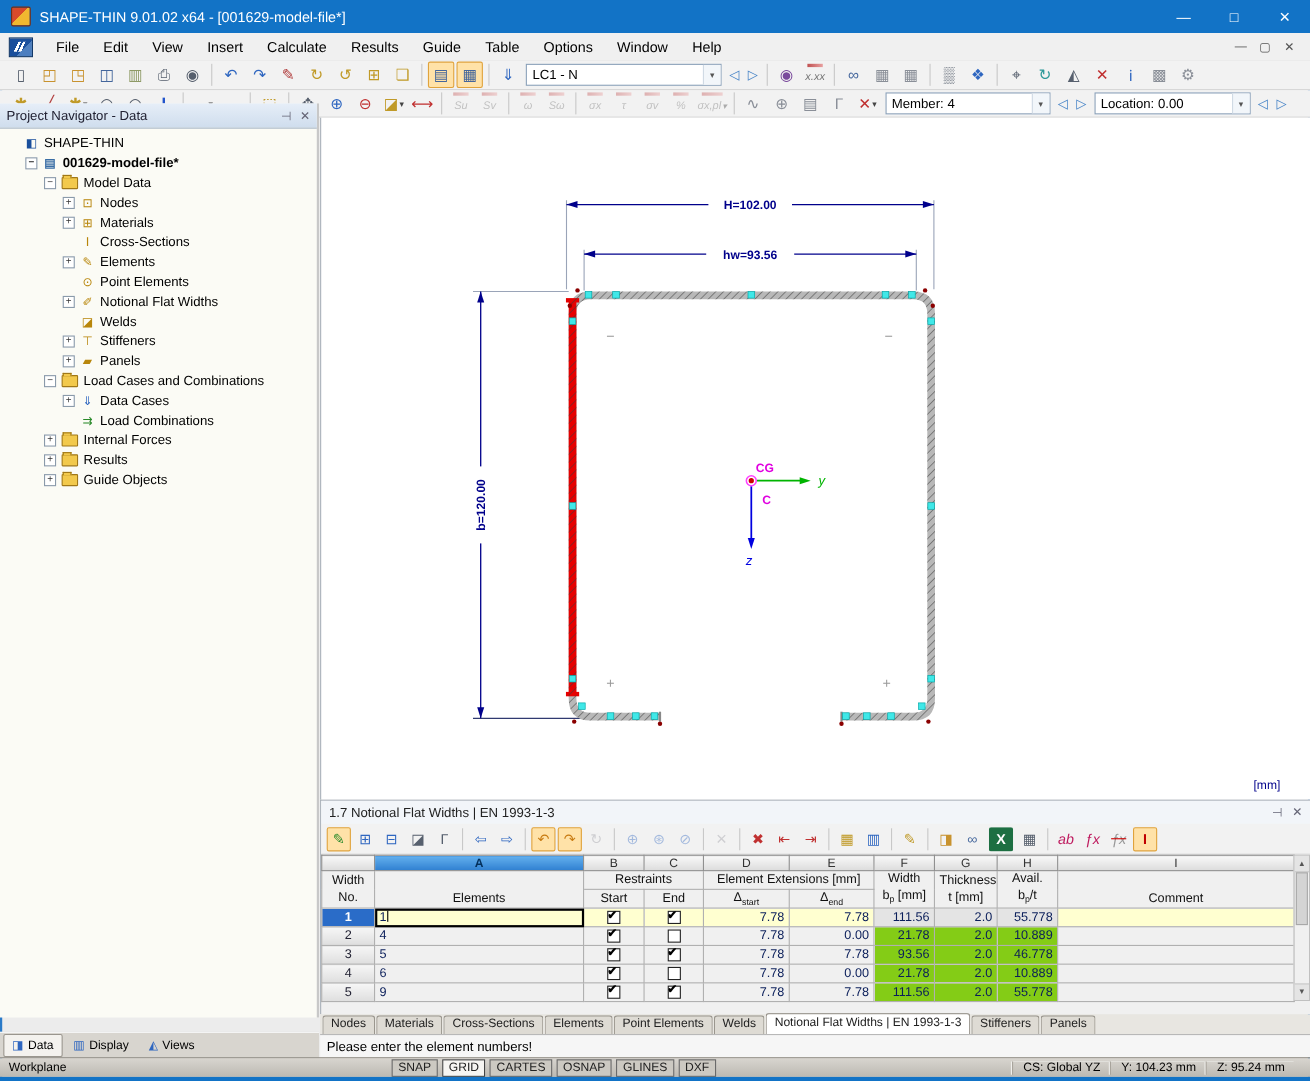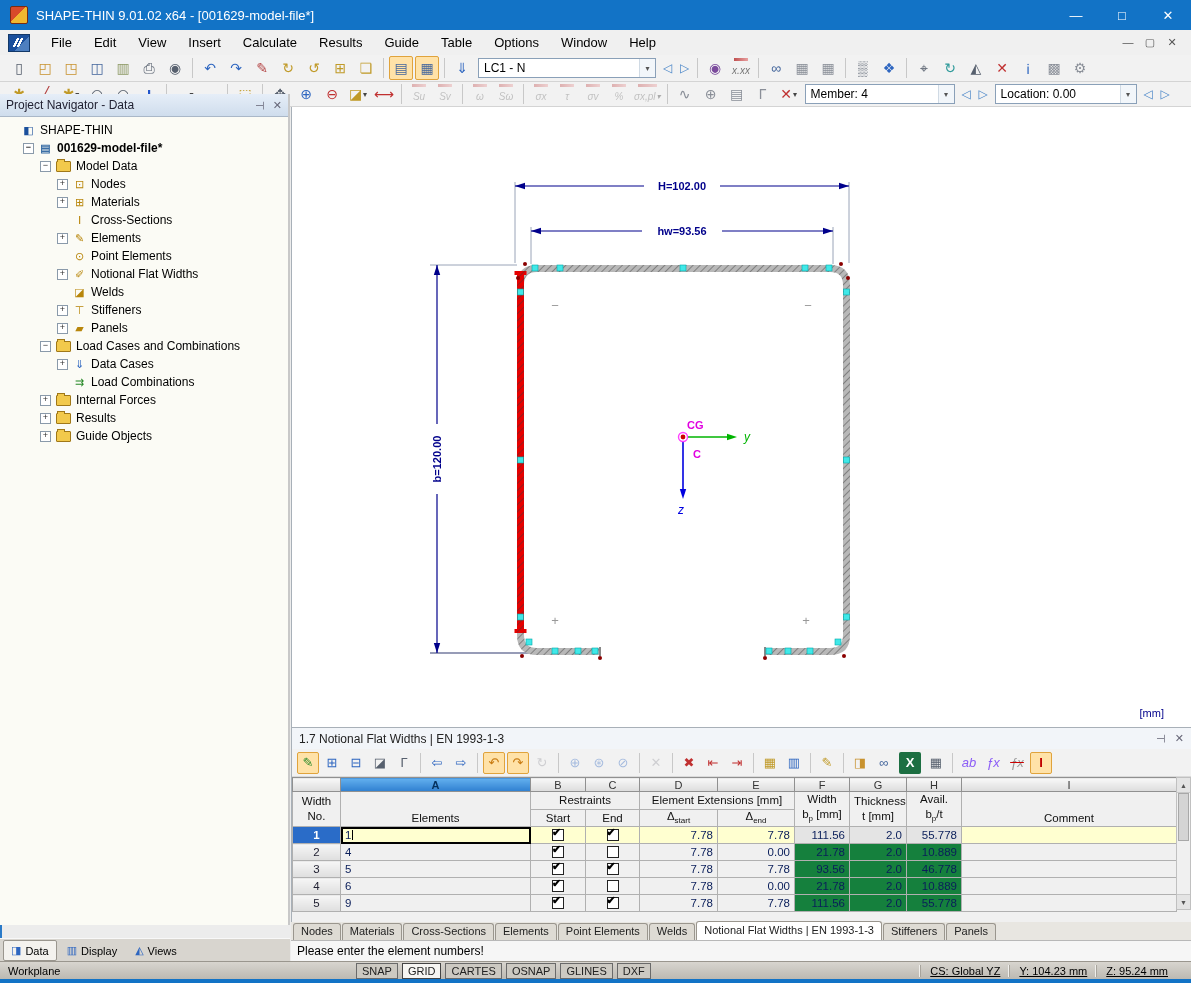--- a/index.html
+++ b/index.html
@@ -30,21 +30,21 @@
   #tb2{top:82px;height:25px;}
   .tb-btn{display:inline-flex;align-items:center;justify-content:center;min-width:22px;height:22px;
           margin:0 1px;font-size:14px;border:1px solid transparent;border-radius:2px;cursor:default;}
   .tb-btn.on{background:#ffe2a8;border-color:#e0a33c;}
   .tb-btn.dis{opacity:.4;}
   .tb-btn.bold{font-weight:bold;font-size:15px;}
   .tb-btn .dd{font-size:8px;color:#444;margin-left:1px;}
   .tb-btn.res{font-size:10px;font-style:italic;color:#777;position:relative;padding-top:4px;}
   .tb-btn.res::before{content:"";position:absolute;top:3px;left:4px;right:4px;height:3px;
           background:linear-gradient(90deg,#c05050,#e8a0a0);}
-  .tb-btn.txt{font-size:11px;font-style:italic;color:#8b5cf6;}
+  .tb-btn.txt{font-size:11px;font-style:italic;color:#be185d;}
   .tb-btn.struck{text-decoration:line-through;text-decoration-color:#c00;color:#999;}
   .tb-btn.excel{background:#1d6f42;color:#fff;font-weight:bold;font-size:11px;width:18px;min-width:18px;height:18px;border-radius:2px;margin:0 3px;}
   .tb-sep{width:1px;height:20px;background:#c8c8c8;margin:0 4px;display:inline-block;}
   .tb-combo{display:inline-flex;align-items:center;height:20px;background:#fff;border:1px solid #8aa0b8;
             margin:0 3px;font-size:12px;padding-left:5px;box-sizing:border-box;}
   .tb-combo .arr{margin-left:auto;width:15px;height:100%;display:flex;align-items:center;justify-content:center;
             border-left:1px solid #d0dae4;background:#f2f6fa;font-size:8px;color:#555;}
   .tb-nav{width:17px;height:20px;display:inline-flex;align-items:center;justify-content:center;
           color:#4a86c8;font-size:12px;}
   
@@ -91,21 +91,21 @@
   tr.letters th{height:13px;background:linear-gradient(#f8f8f8,#dcdcdc);font-size:11px;color:#333;
                 border-color:#909090;padding:0;}
   tr.letters th.sel{background:linear-gradient(#63b0ee,#2f7fd0);color:#04305c;font-weight:bold;}
   thead th{background:#f0f0f0;font-weight:normal;text-align:center;color:#111;}
   thead .two div{line-height:15px;}
   thead th.bottom{vertical-align:bottom;padding-bottom:2px;}
   td.rn{background:linear-gradient(#f6f6f6,#dedede);text-align:center;color:#223;border-color:#909090;}
   td.rna{background:#2a6cc8;color:#fff;font-weight:bold;}
   td.c-el{text-align:left;color:#0a1e5a;}
   td.c-num{text-align:right;color:#0a1e5a;}
-  td.ro{background:#15803d;}
+  td.ro{background:#84cc16;}
   tr.active td{background:#ffffd0;}
   tr.active td.ro{background:#e4e4e4;}
   tr.active td.rna{background:#2a6cc8;}
   td.focus{outline:2px solid #000;outline-offset:-2px;background:#ffffc8;}
   .caret{display:inline-block;width:1px;height:10px;background:#000;margin-left:1px;vertical-align:-1px;}
   td.c-cb{text-align:center;}
   .cb{display:inline-block;width:10px;height:10px;border:1.5px solid #222;background:#fff;position:relative;vertical-align:-2px;}
   .cb.ck::after{content:"✔";position:absolute;top:-4px;left:-1px;font-size:11px;font-weight:bold;color:#000;}
   
   #grid-scroll{position:absolute;left:884px;top:49px;width:15px;height:133px;background:#f0f0f0;
@@ -126,21 +126,21 @@
                font-size:12px;box-sizing:border-box;}
   
   #statusbar{position:absolute;left:0;top:961px;width:100%;height:18px;
              background:linear-gradient(#d8d5cf,#bcb9b2);border-top:1px solid #9a968e;
              display:flex;align-items:center;font-size:11px;box-sizing:border-box;}
   #sb-left{padding-left:8px;width:320px;}
   .sbtn{border:1px solid #6a6a6a;background:#ccc9c2;padding:0 5px;height:14px;line-height:14px;
         margin-right:4px;color:#222;}
   .sbtn.active{background:#f6f5f2;border-color:#444;}
   #sb-right{margin-left:auto;display:flex;align-items:center;margin-right:14px;}
-  .sb-field{padding:0 9px;border-left:1px solid #a8a49c;box-shadow:-1px 0 0 #f0efec;text-decoration:underline;}
+  .sb-field{padding:0 9px;border-left:1px solid #a8a49c;box-shadow:-1px 0 0 #f0efec;}
   #bottom-frame{position:absolute;left:0;top:979px;width:100%;height:4px;background:#1273c6;}
   sub{font-size:8px;}
   svg text{font-family:"Liberation Sans",sans-serif;}
   .dimtxt{fill:#00008b;font-size:11px;font-weight:bold;}
 </style>
 </head>
 <body>
 
 <div id="titlebar">
   <div id="app-icon"></div>

